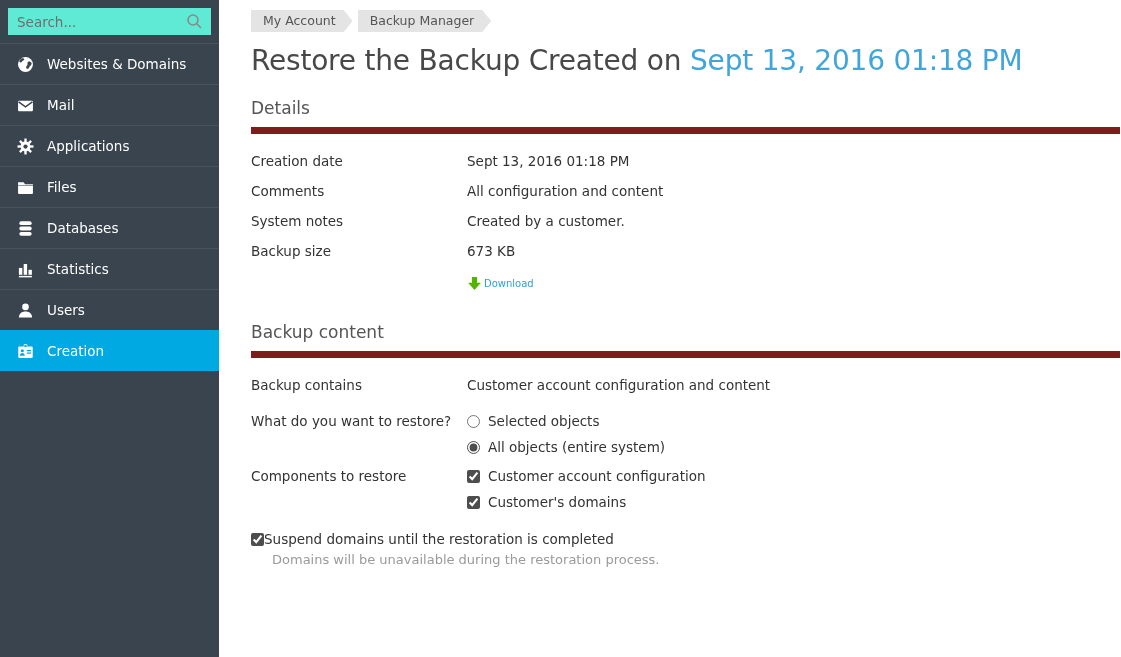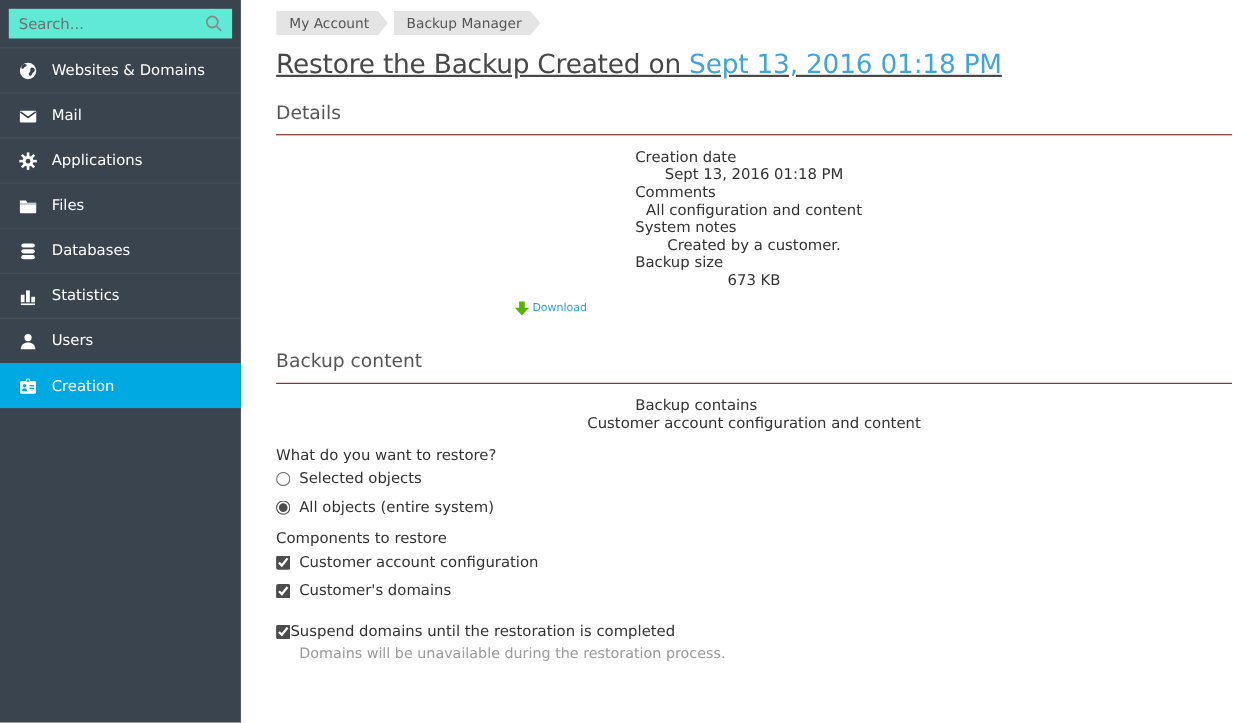--- a/index.html
+++ b/index.html
@@ -37,32 +37,32 @@
   
   .main { margin-left: 219px; padding: 10px 1px 0 32px; }
 
   .breadcrumb { display: flex; gap: 5px; }
   .crumb {
     background: #e4e4e4; color: #555; font-size: 12.5px; line-height: 22px;
     padding: 0 17px 0 12px; cursor: pointer;
     clip-path: polygon(0 0, calc(100% - 9px) 0, 100% 50%, calc(100% - 9px) 100%, 0 100%);
   }
 
-  .page-title { font-size: 24px; font-weight: 400; color: #484848; margin: 12px 0 0 0; letter-spacing: -0.2px; text-decoration: underline; }
+  .page-title { font-size: 28px; font-weight: 400; color: #484848; margin: 12px 0 0 0; letter-spacing: -0.2px; }
   .page-title .title-date { color: #3fa5da; }
 
   .section-heading {
     font-size: 17px; font-weight: 400; color: #555;
-    margin: 0; padding-bottom: 9px; border-bottom: 1px solid #7f1d1d;
+    margin: 0; padding-bottom: 9px; border-bottom: 7px solid #7f1d1d;
   }
   .sec-details { margin-top: 21px; }
   .sec-content { margin-top: 26px; }
   .sec-options { margin-top: 27px; }
 
-  .kv-row { display: flex; align-items: center; min-height: 30px; font-size: 13.5px; flex-direction: column; }
+  .kv-row { display: flex; align-items: center; min-height: 30px; font-size: 13.5px; }
   .kv-rows { margin-top: 12px; }
   .kv-label { width: 216px; flex-shrink: 0; color: #333; }
   .kv-value { color: #333; }
 
   .download-row { margin-top: 4px; padding-left: 216px; min-height: 26px; display: flex; align-items: center; }
   .download-link { display: inline-flex; align-items: center; color: #2ea1d9; text-decoration: none; font-size: 10px; cursor: pointer; }
   .download-link svg { width: 15px; height: 15px; margin-right: 2px; }
 
   .choice-rows { display: flex; flex-direction: column; }
   .choice-row { display: flex; align-items: center; min-height: 26px; gap: 8px; font-size: 13.5px; }

